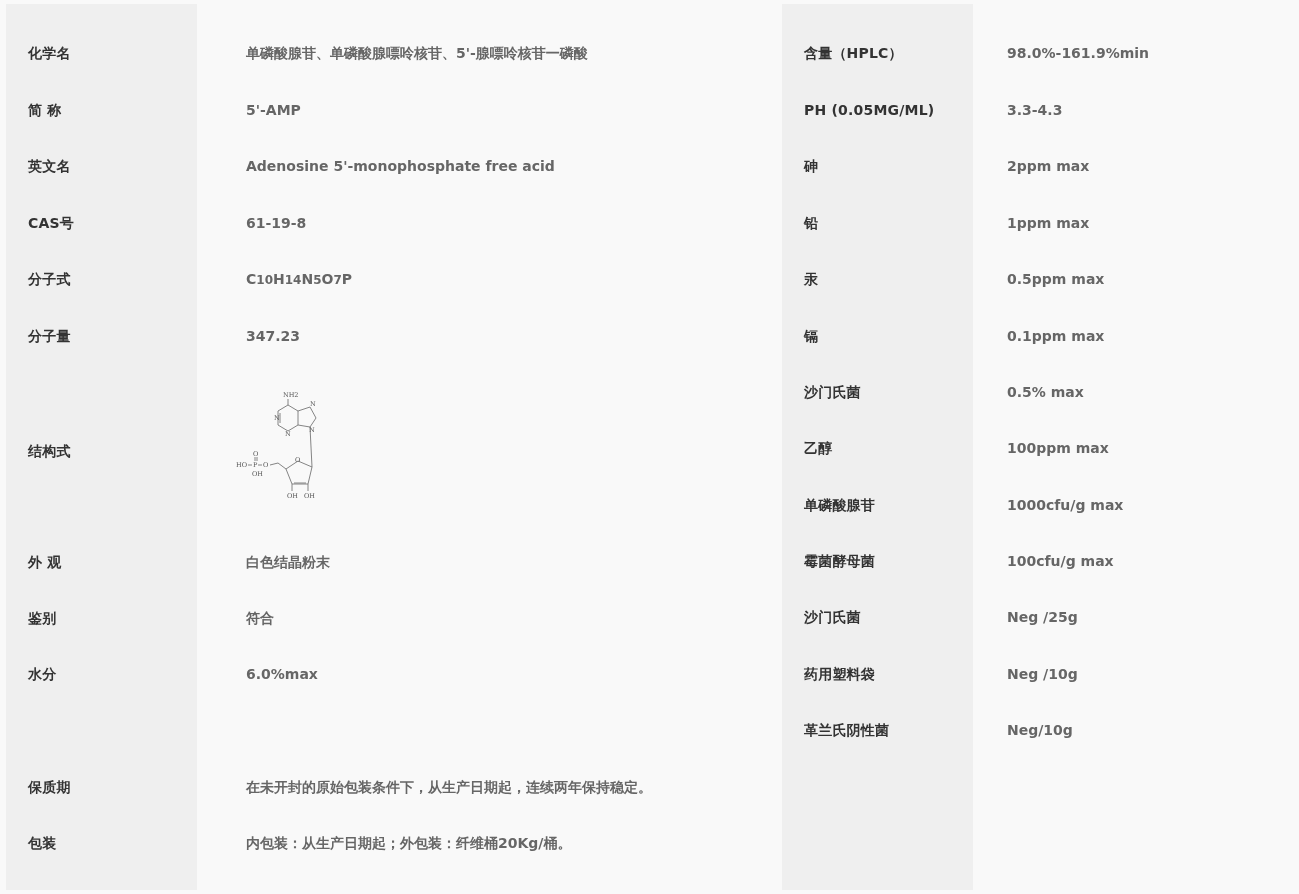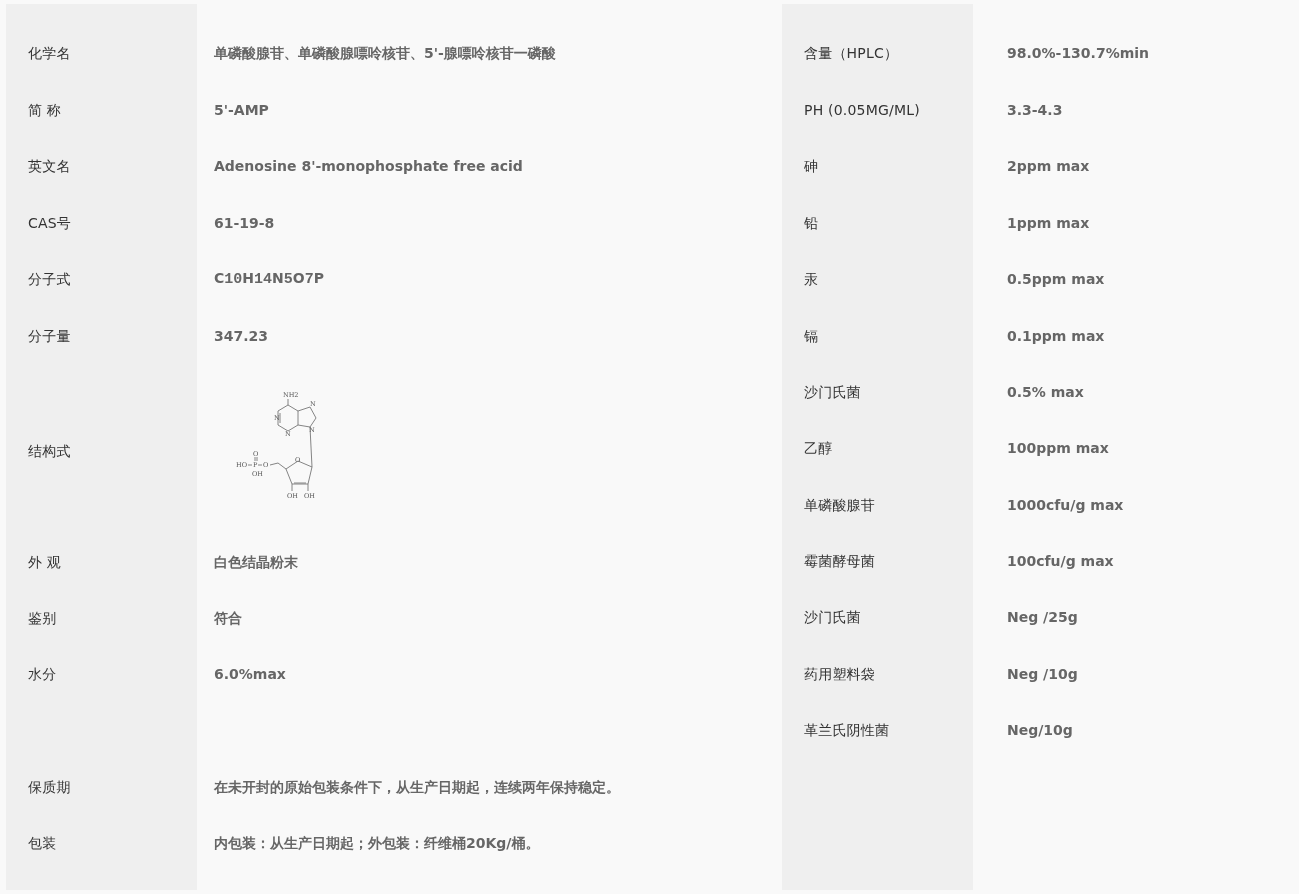--- a/index.html
+++ b/index.html
@@ -13,32 +13,32 @@
     .panel { position: absolute; top: 4px; height: 886px; }
     .panel-left { left: 6px; width: 760px; }
     .panel-right { left: 782px; width: 517px; }
     .label-col {
       position: absolute; top: 0; left: 0; width: 191px; height: 886px;
       background: #efefef;
     }
     .row { position: absolute; left: 0; height: 30px; display: flex; align-items: center; }
     .label {
       position: absolute; left: 22px;
-      font-size: 14px; font-weight: normal; color: #333;
+      font-size: 14px; font-weight: bold; color: #333;
       white-space: nowrap; letter-spacing: 0.2px;
     }
     .value {
       position: absolute;
       font-size: 14px; font-weight: bold; color: #666;
       white-space: nowrap;
     }
-    .panel-left .value { left: 208px; text-align: center; }
+    .panel-left .value { left: 240px; text-align: center; }
     .panel-right .value { left: 225px; }
     .label, .value { line-height: 18px; transform: translateY(-9px); }
-    sub { font-size: 15px; vertical-align: -3px; font-family: Liberation Mono, monospace; }
+    sub { font-size: 12px; vertical-align: -3px; }
     .formula { display: inline-flex; align-items: baseline; }
     .structure {
       position: absolute; left: 222px; top: 383px; width: 100px; height: 120px;
     }
   </style>
 </head>
 <body>
 
 <div class="panel panel-left">
   <div class="label-col"></div>
@@ -46,21 +46,21 @@
   <div class="row" style="top:43px">
     <span class="label">化学名</span>
     <span class="value">单磷酸腺苷、单磷酸腺嘌呤核苷、5'-腺嘌呤核苷一磷酸</span>
   </div>
   <div class="row" style="top:100px">
     <span class="label">简 称</span>
     <span class="value">5'-AMP</span>
   </div>
   <div class="row" style="top:156px">
     <span class="label">英文名</span>
-    <span class="value">Adenosine 8'-monophosphate free acid</span>
+    <span class="value">Adenosine 5'-monophosphate free acid</span>
   </div>
   <div class="row" style="top:213px">
     <span class="label">CAS号</span>
     <span class="value">61-19-8</span>
   </div>
   <div class="row" style="top:269px">
     <span class="label">分子式</span>
     <span class="value formula">
       <span>C</span>
         <sub>10</sub>
@@ -144,21 +144,21 @@
     <span class="label">包装</span>
     <span class="value">内包装：从生产日期起；外包装：纤维桶20Kg/桶。</span>
   </div>
 </div>
 
 <div class="panel panel-right">
   <div class="label-col"></div>
 
   <div class="row" style="top:43px">
     <span class="label">含量（HPLC）</span>
-    <span class="value">98.0%-130.7%min</span>
+    <span class="value">98.0%-161.9%min</span>
   </div>
   <div class="row" style="top:100px">
     <span class="label">PH (0.05MG/ML)</span>
     <span class="value">3.3-4.3</span>
   </div>
   <div class="row" style="top:156px">
     <span class="label">砷</span>
     <span class="value">2ppm max</span>
   </div>
   <div class="row" style="top:213px">

